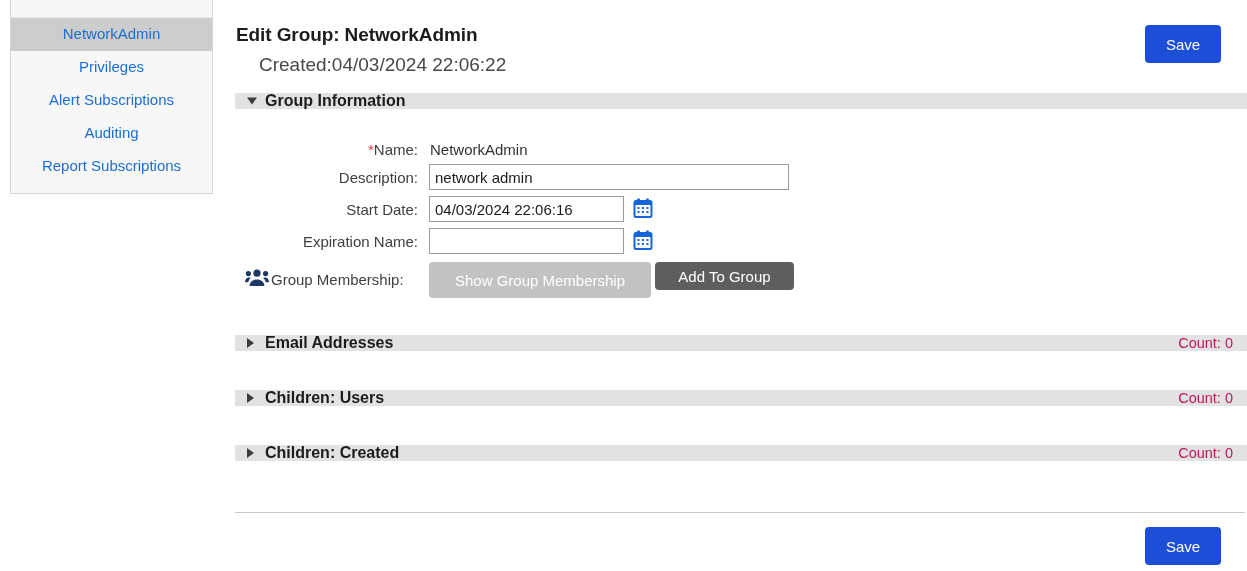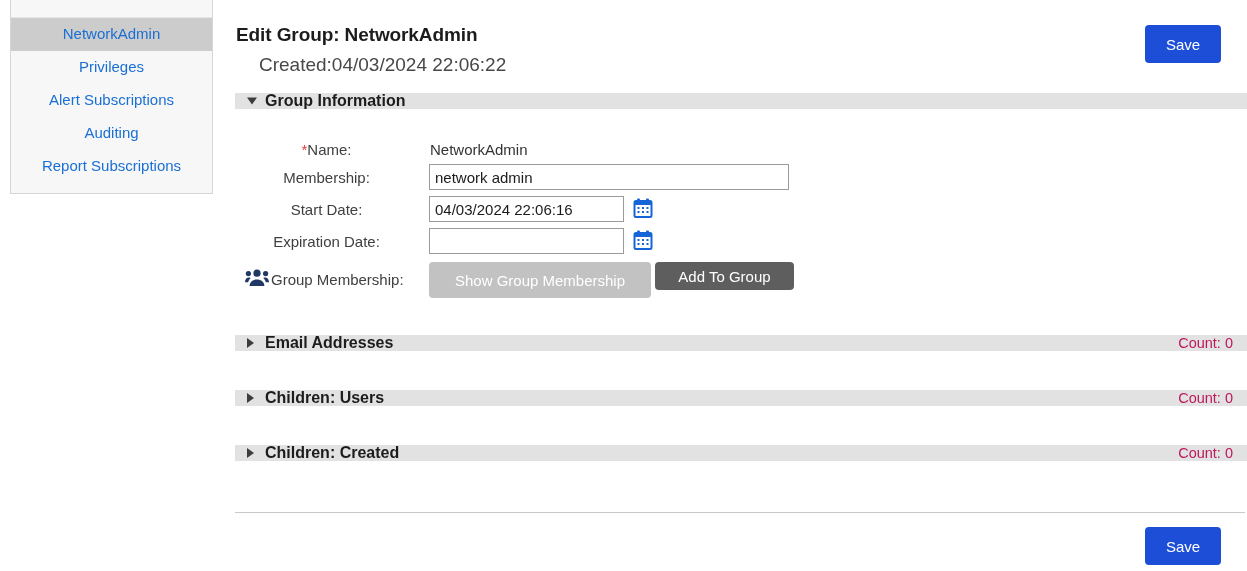--- a/index.html
+++ b/index.html
@@ -139,21 +139,21 @@
   .form-row {
     position: absolute;
     left: 0;
     width: 1012px;
     height: 28px;
   }
   .form-label {
     position: absolute;
     left: 0;
     width: 183px;
-    text-align: center;
+    text-align: right;
     font-size: 15px;
     color: #404040;
     line-height: 28px;
   }
   .req-star { color: #e03b3b; }
   .form-value {
     position: absolute;
     left: 195px;
     font-size: 15px;
     color: #333333;
@@ -272,21 +272,21 @@
       <span class="tri tri-down"></span>
       <span class="section-title">Group Information</span>
     </div>
 
     <div class="form-row" style="top:136px;">
       <div class="form-label"><span class="req-star">*</span><span>Name:</span></div>
       <div class="form-value">NetworkAdmin</div>
     </div>
 
     <div class="form-row" style="top:164px;">
-      <div class="form-label">Membership:</div>
+      <div class="form-label">Description:</div>
       <input class="text-input input-desc" type="text" value="network admin" style="">
     </div>
 
     <div class="form-row" style="top:196px;">
       <div class="form-label">Start Date:</div>
       <input class="text-input input-date" type="text" value="04/03/2024 22:06:16" style="">
       <span class="cal-icon">
         <svg width="20" height="21" viewBox="0 0 20 21" xmlns="http://www.w3.org/2000/svg">
           <rect x="1.5" y="3" width="17" height="16" rx="1.5" fill="none" stroke="#1565d8" stroke-width="2"></rect>
           <rect x="1.5" y="3" width="17" height="4" fill="#1565d8"></rect>
@@ -296,21 +296,21 @@
           <rect x="9" y="9" width="2" height="2" fill="#1565d8"></rect>
           <rect x="13.5" y="9" width="2" height="2" fill="#1565d8"></rect>
           <rect x="4.5" y="13" width="2" height="2" fill="#1565d8"></rect>
           <rect x="9" y="13" width="2" height="2" fill="#1565d8"></rect>
           <rect x="13.5" y="13" width="2" height="2" fill="#1565d8"></rect>
         </svg>
       </span>
     </div>
 
     <div class="form-row" style="top:228px;">
-      <div class="form-label">Expiration Date:</div>
+      <div class="form-label">Expiration Name:</div>
       <input class="text-input input-date" type="text" value="" style="">
       <span class="cal-icon">
         <svg width="20" height="21" viewBox="0 0 20 21" xmlns="http://www.w3.org/2000/svg">
           <rect x="1.5" y="3" width="17" height="16" rx="1.5" fill="none" stroke="#1565d8" stroke-width="2"></rect>
           <rect x="1.5" y="3" width="17" height="4" fill="#1565d8"></rect>
           <rect x="4" y="0.5" width="3" height="4" rx="1" fill="#1565d8"></rect>
           <rect x="13" y="0.5" width="3" height="4" rx="1" fill="#1565d8"></rect>
           <rect x="4.5" y="9" width="2" height="2" fill="#1565d8"></rect>
           <rect x="9" y="9" width="2" height="2" fill="#1565d8"></rect>
           <rect x="13.5" y="9" width="2" height="2" fill="#1565d8"></rect>

